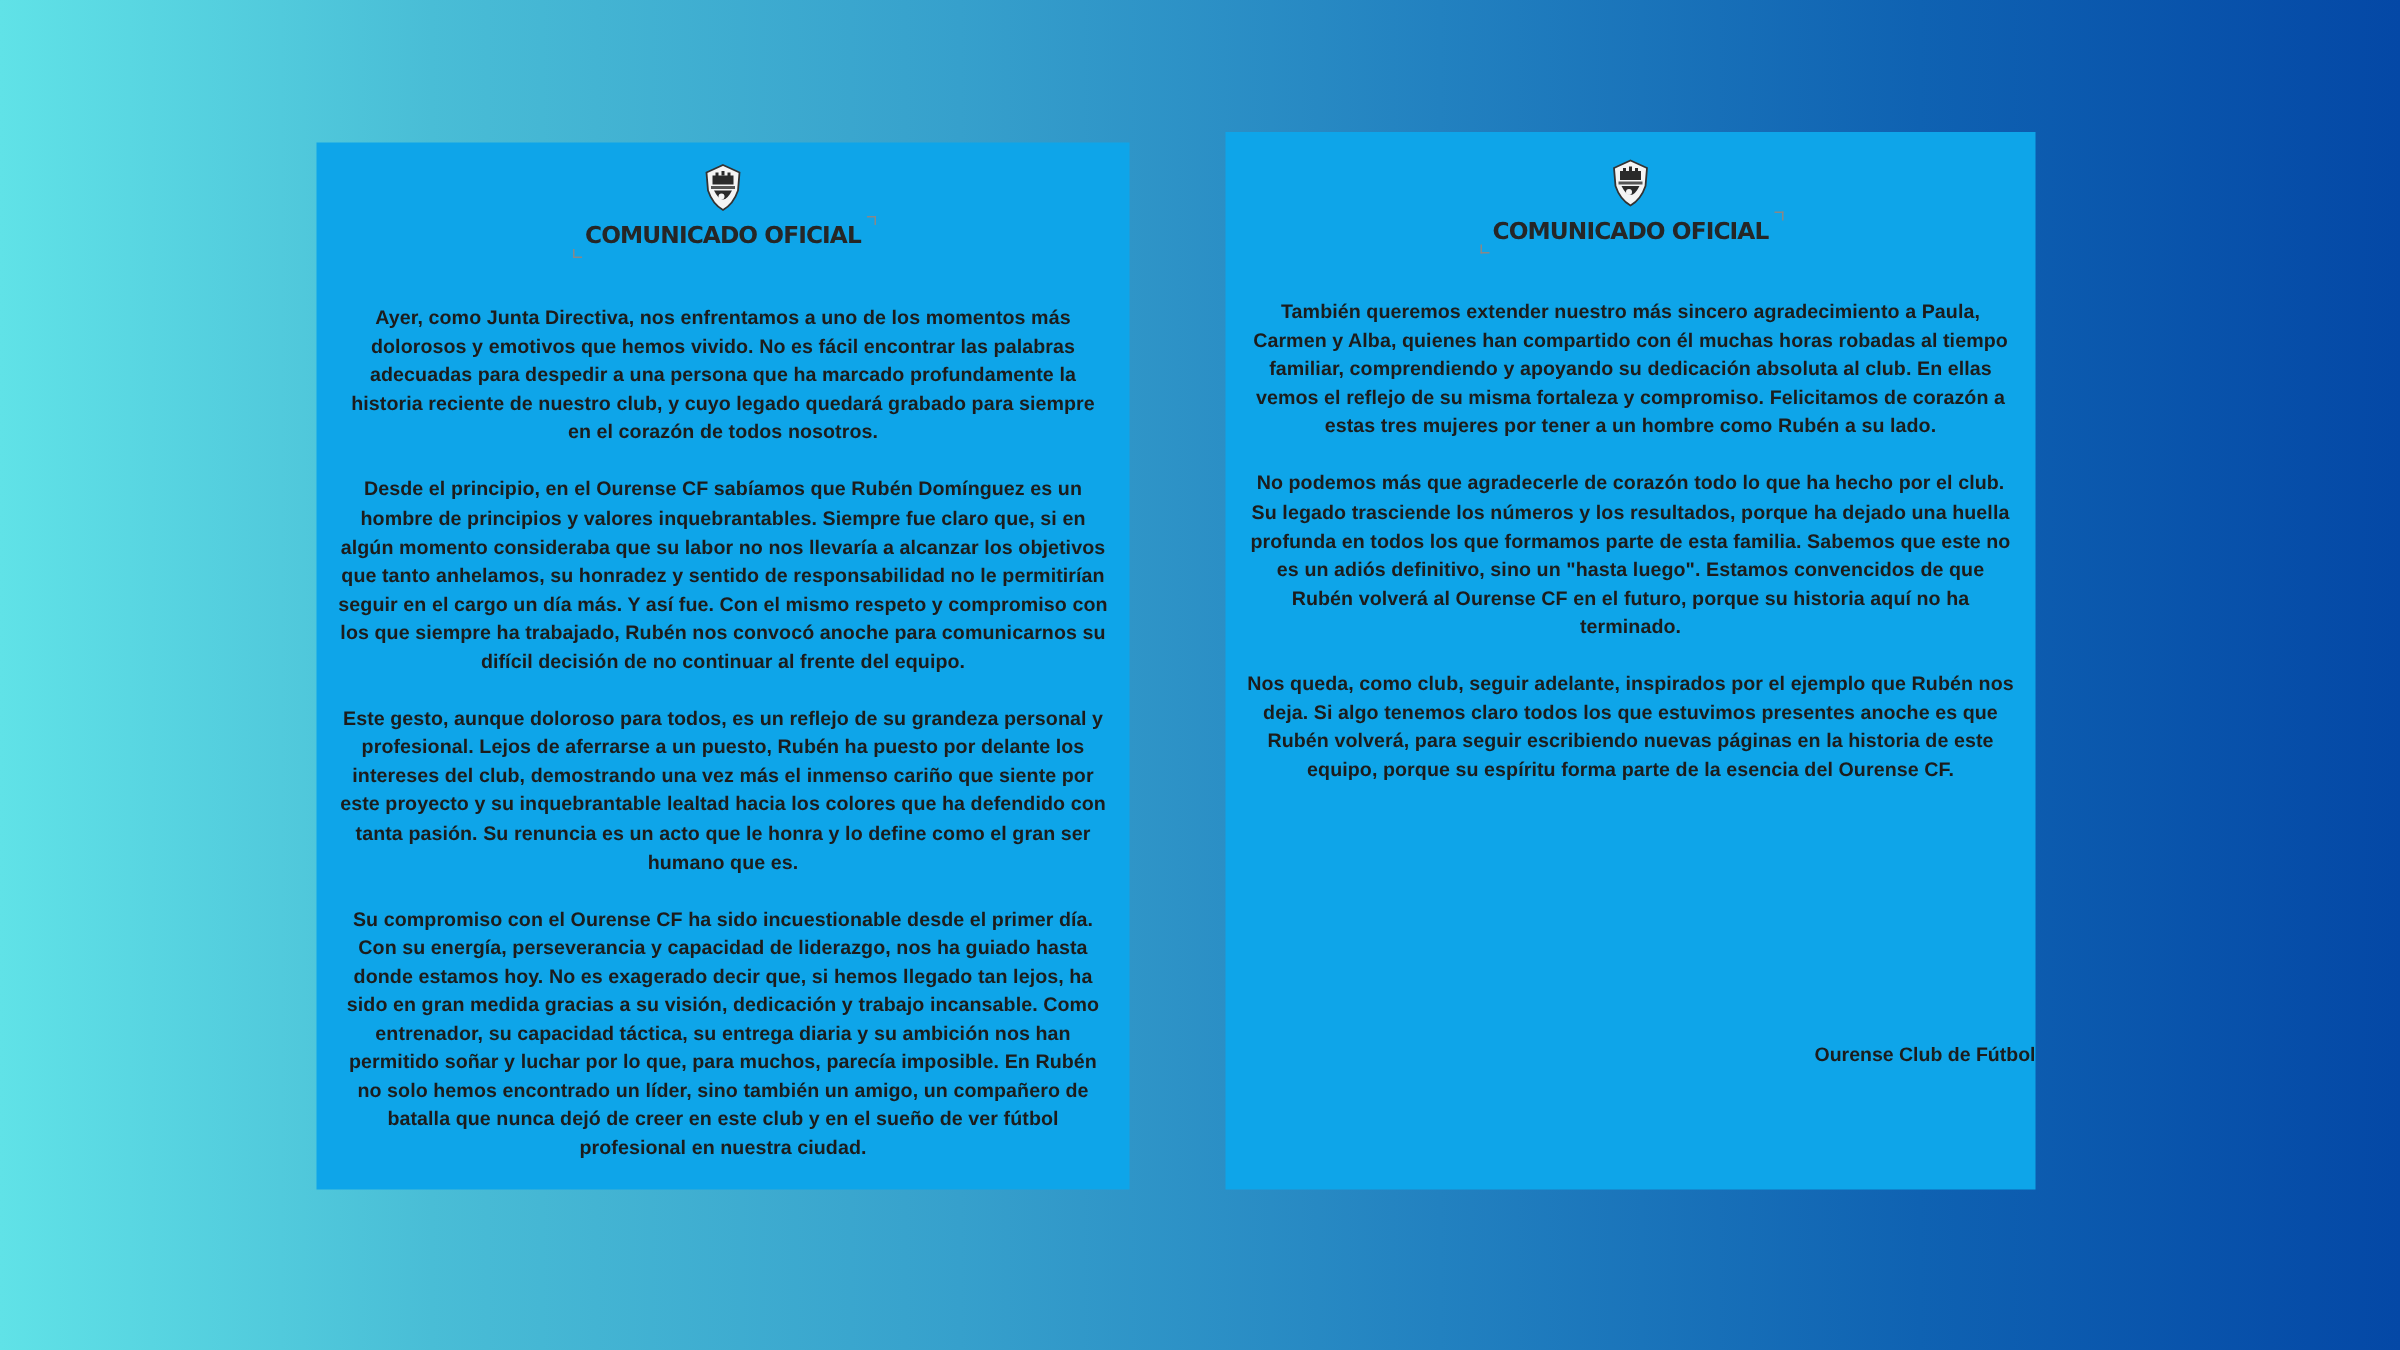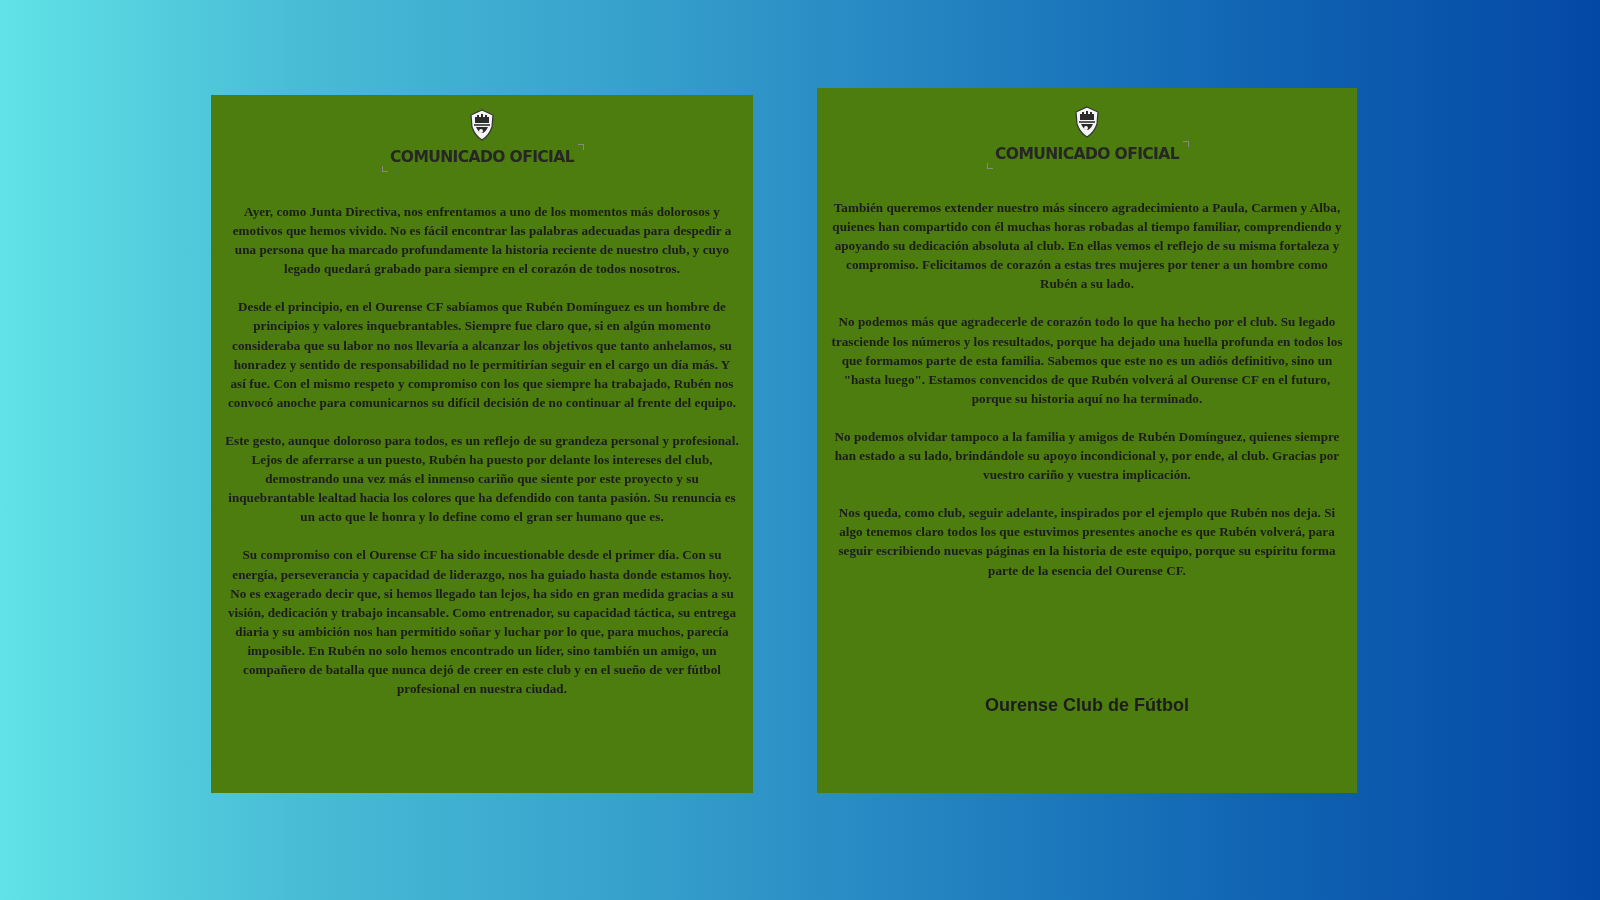--- a/index.html
+++ b/index.html
@@ -2,21 +2,21 @@
 <html><head>
   <meta charset="utf-8">
   <style>
     html, body { margin: 0; padding: 0; }
     body {
       width: 1600px; height: 900px; overflow: hidden; position: relative;
       background: linear-gradient(90deg, #60e2e7 0%, #49bdd6 18%, #36a0cc 40%, #2281c0 60%, #0f62b2 80%, #0448a6 100%);
       font-family: "DejaVu Sans", sans-serif;
     }
     .page {
-      position: absolute; background: #4d7c0f;
+      position: absolute; background: #0ea5e9;
       box-sizing: border-box; text-align: center; color: #1c1c1c;
     }
     #page-left { left: 211px; top: 95px; width: 542px; height: 698px; }
     #page-right { left: 817px; top: 88px; width: 540px; height: 705px; }
     .crest {
       position: absolute; left: 50%; transform: translateX(-50%);
       width: 26px; height: 32px;
     }
     #page-left .crest { top: 14px; }
     #page-right .crest { top: 18px; }
@@ -33,29 +33,29 @@
     .title::before {
       content: ""; position: absolute; left: -2px; bottom: -6px; width: 5px; height: 5px;
       border-left: 1px solid #888; border-bottom: 1px solid #888;
     }
     .title::after {
       content: ""; position: absolute; right: -4px; top: -4px; width: 5px; height: 5px;
       border-right: 1px solid #888; border-top: 1px solid #888;
     }
     .body {
       position: absolute; left: 14px; right: 14px;
-      font-family: Liberation Serif, serif; font-weight: bold;
+      font-family: Liberation Sans, sans-serif; font-weight: bold;
       font-size: 13.1px; line-height: 19.1px; letter-spacing: 0.05px;
     }
     #page-left .body { top: 107px; }
     #page-right .body { top: 110px; }
     .body p { margin: 0 0 19px 0; }
     .signature {
       position: absolute; left: 0; right: 0; top: 607px;
-      font-family: "Liberation Sans", sans-serif; font-weight: bold; font-size: 18px;
+      font-family: "Liberation Sans", sans-serif; font-weight: bold; font-size: 13px; text-align: right;
     }
   </style>
 </head>
 <body>
 
 <div class="page" id="page-left">
   <svg class="crest" viewBox="0 0 26 32">
     <path d="M13 1 L24 6 L23 18 Q20 27 13 31 Q6 27 3 18 L2 6 Z" fill="#f4f4f4" stroke="#333" stroke-width="1.2"></path>
     <rect x="6" y="8" width="14" height="6" fill="#2a2a2a"></rect>
     <rect x="8" y="6" width="2" height="3" fill="#2a2a2a"></rect>
@@ -86,17 +86,16 @@
     <rect x="5" y="15" width="16" height="2" fill="#555"></rect>
     <path d="M7 18 Q13 30 19 18 Z" fill="#2a2a2a"></path>
     <circle cx="12" cy="22" r="2" fill="#f4f4f4"></circle>
   </svg>
   <div class="title-wrap">
     <span class="title">COMUNICADO OFICIAL</span>
   </div>
   <div class="body">
     <p>También queremos extender nuestro más sincero agradecimiento a Paula, Carmen y Alba, quienes han compartido con él muchas horas robadas al tiempo familiar, comprendiendo y apoyando su dedicación absoluta al club. En ellas vemos el reflejo de su misma fortaleza y compromiso. Felicitamos de corazón a estas tres mujeres por tener a un hombre como Rubén a su lado.</p>
     <p>No podemos más que agradecerle de corazón todo lo que ha hecho por el club. Su legado trasciende los números y los resultados, porque ha dejado una huella profunda en todos los que formamos parte de esta familia. Sabemos que este no es un adiós definitivo, sino un "hasta luego". Estamos convencidos de que Rubén volverá al Ourense CF en el futuro, porque su historia aquí no ha terminado.</p>
-    <p>No podemos olvidar tampoco a la familia y amigos de Rubén Domínguez, quienes siempre han estado a su lado, brindándole su apoyo incondicional y, por ende, al club. Gracias por vuestro cariño y vuestra implicación.</p>
     <p>Nos queda, como club, seguir adelante, inspirados por el ejemplo que Rubén nos deja. Si algo tenemos claro todos los que estuvimos presentes anoche es que Rubén volverá, para seguir escribiendo nuevas páginas en la historia de este equipo, porque su espíritu forma parte de la esencia del Ourense CF.</p>
   </div>
   <div class="signature">Ourense Club de Fútbol</div>
 </div>
 
 </body></html>

